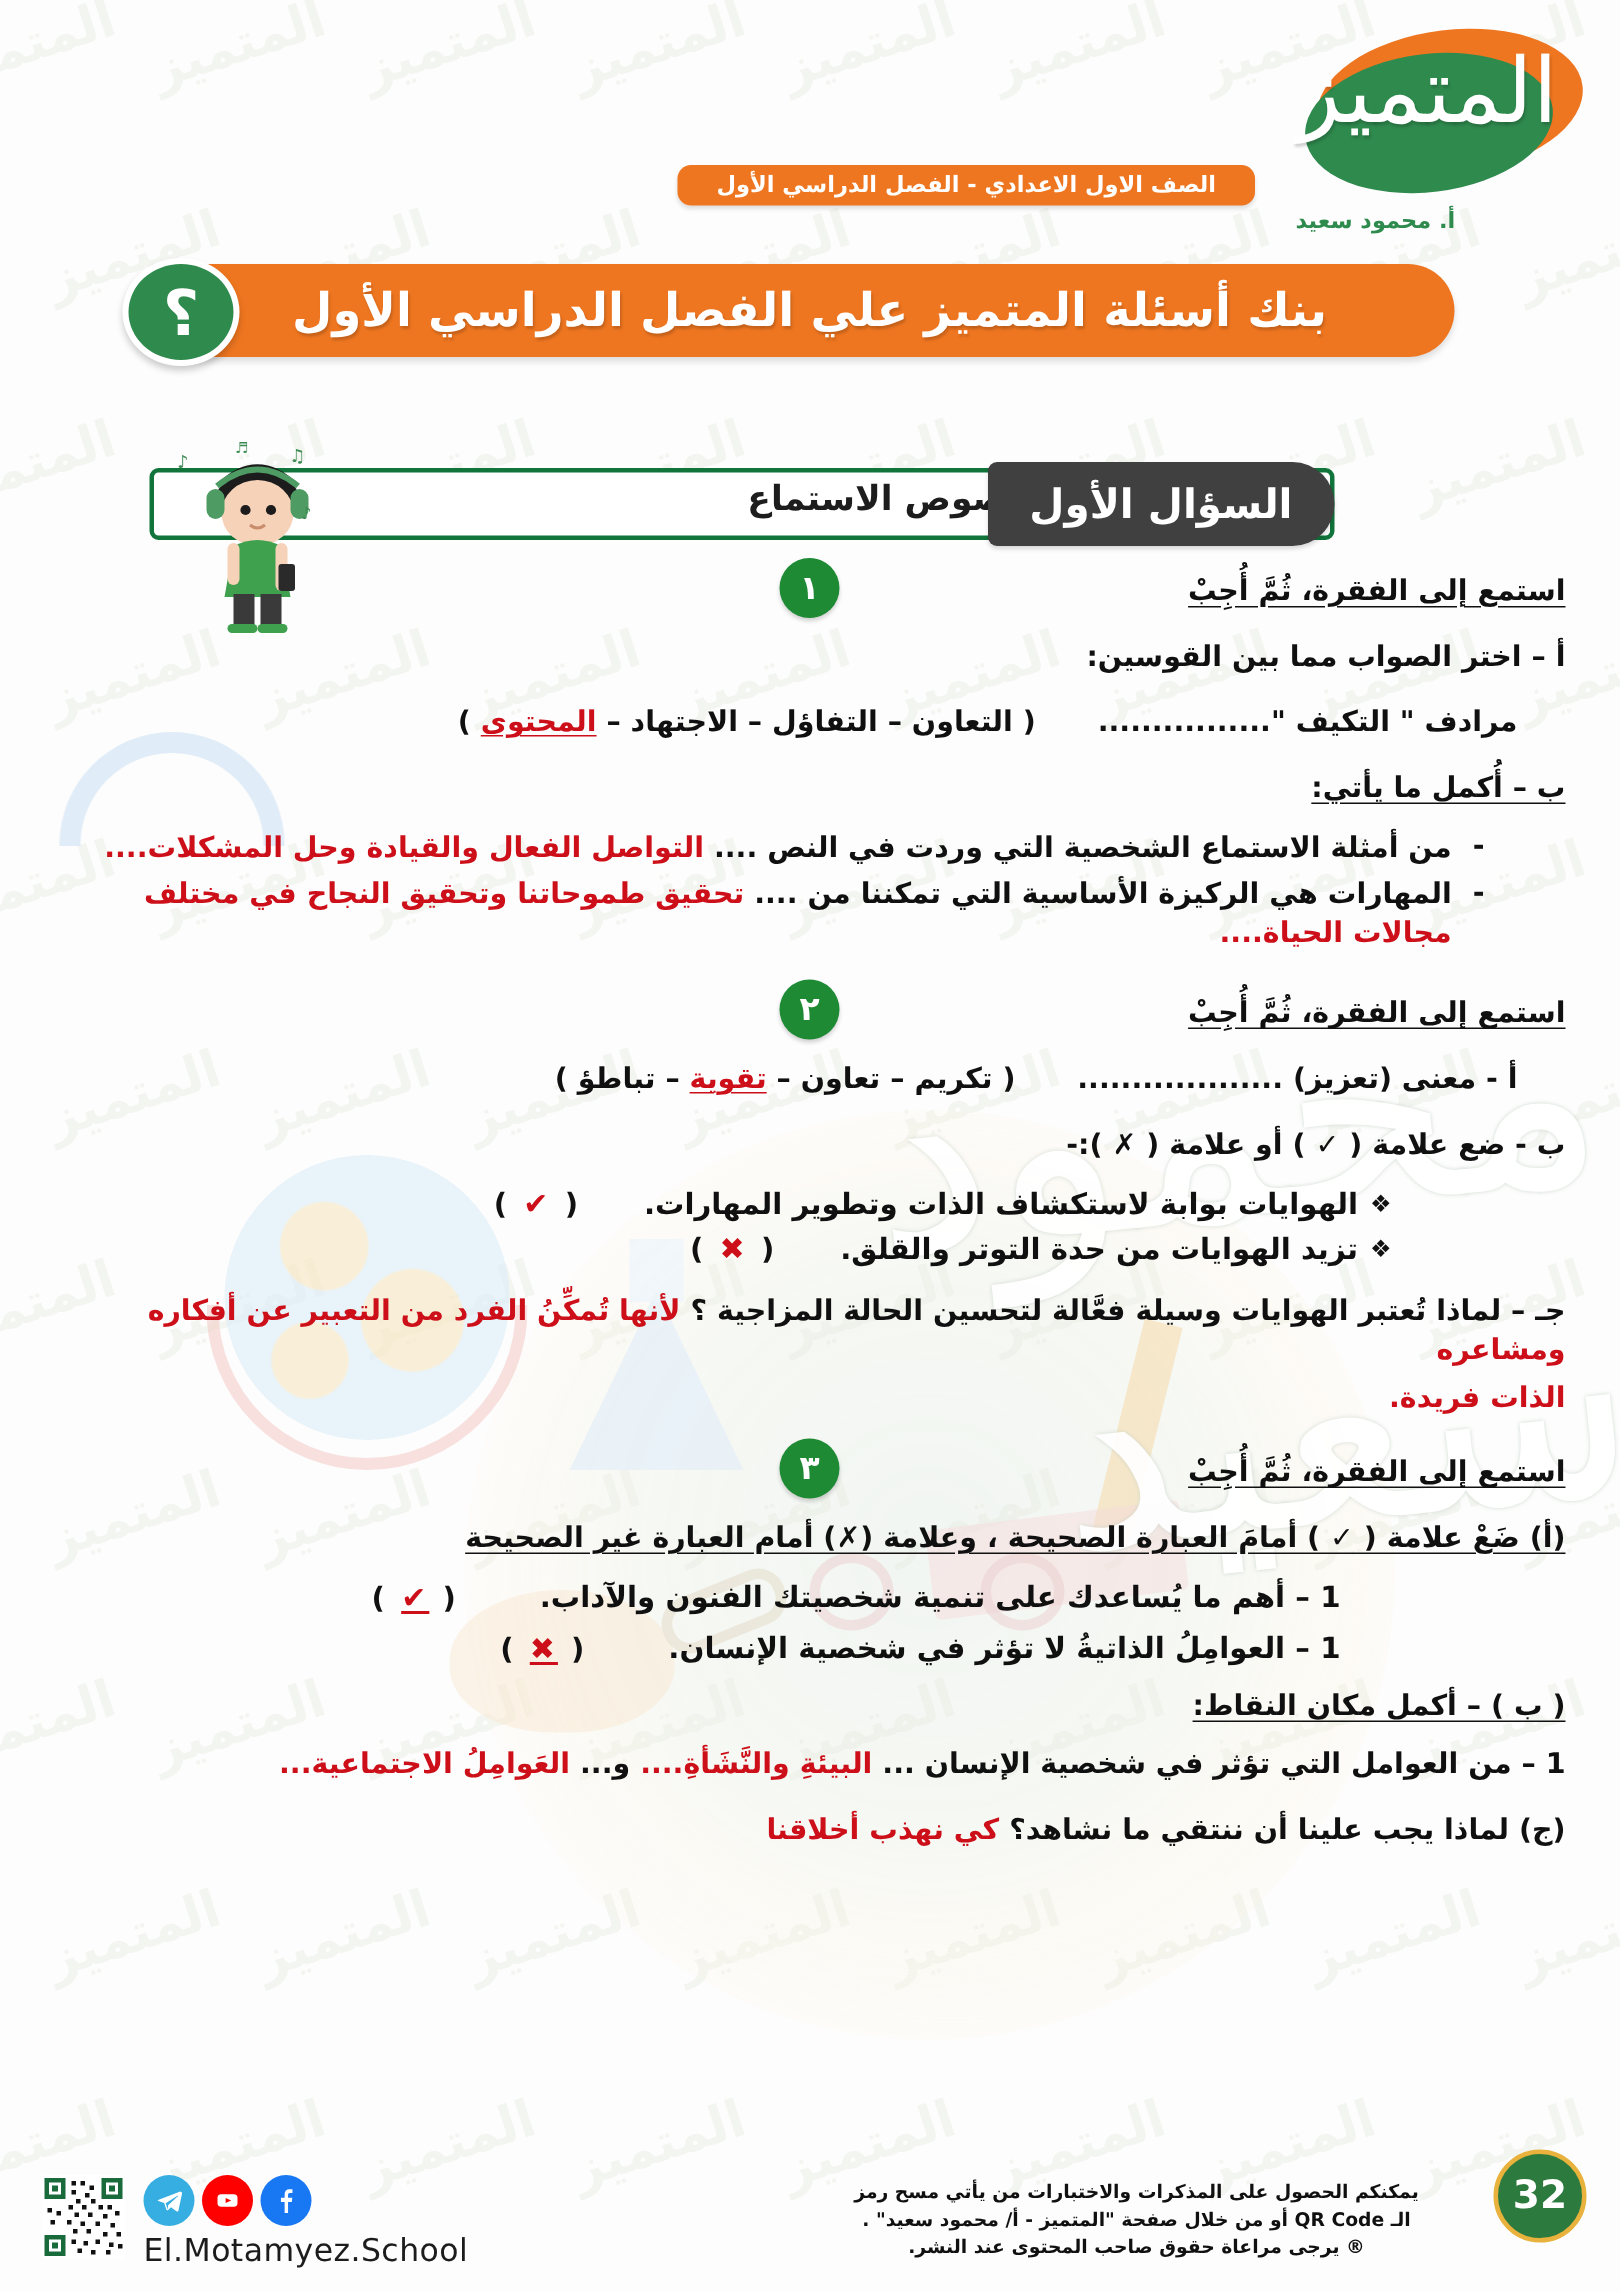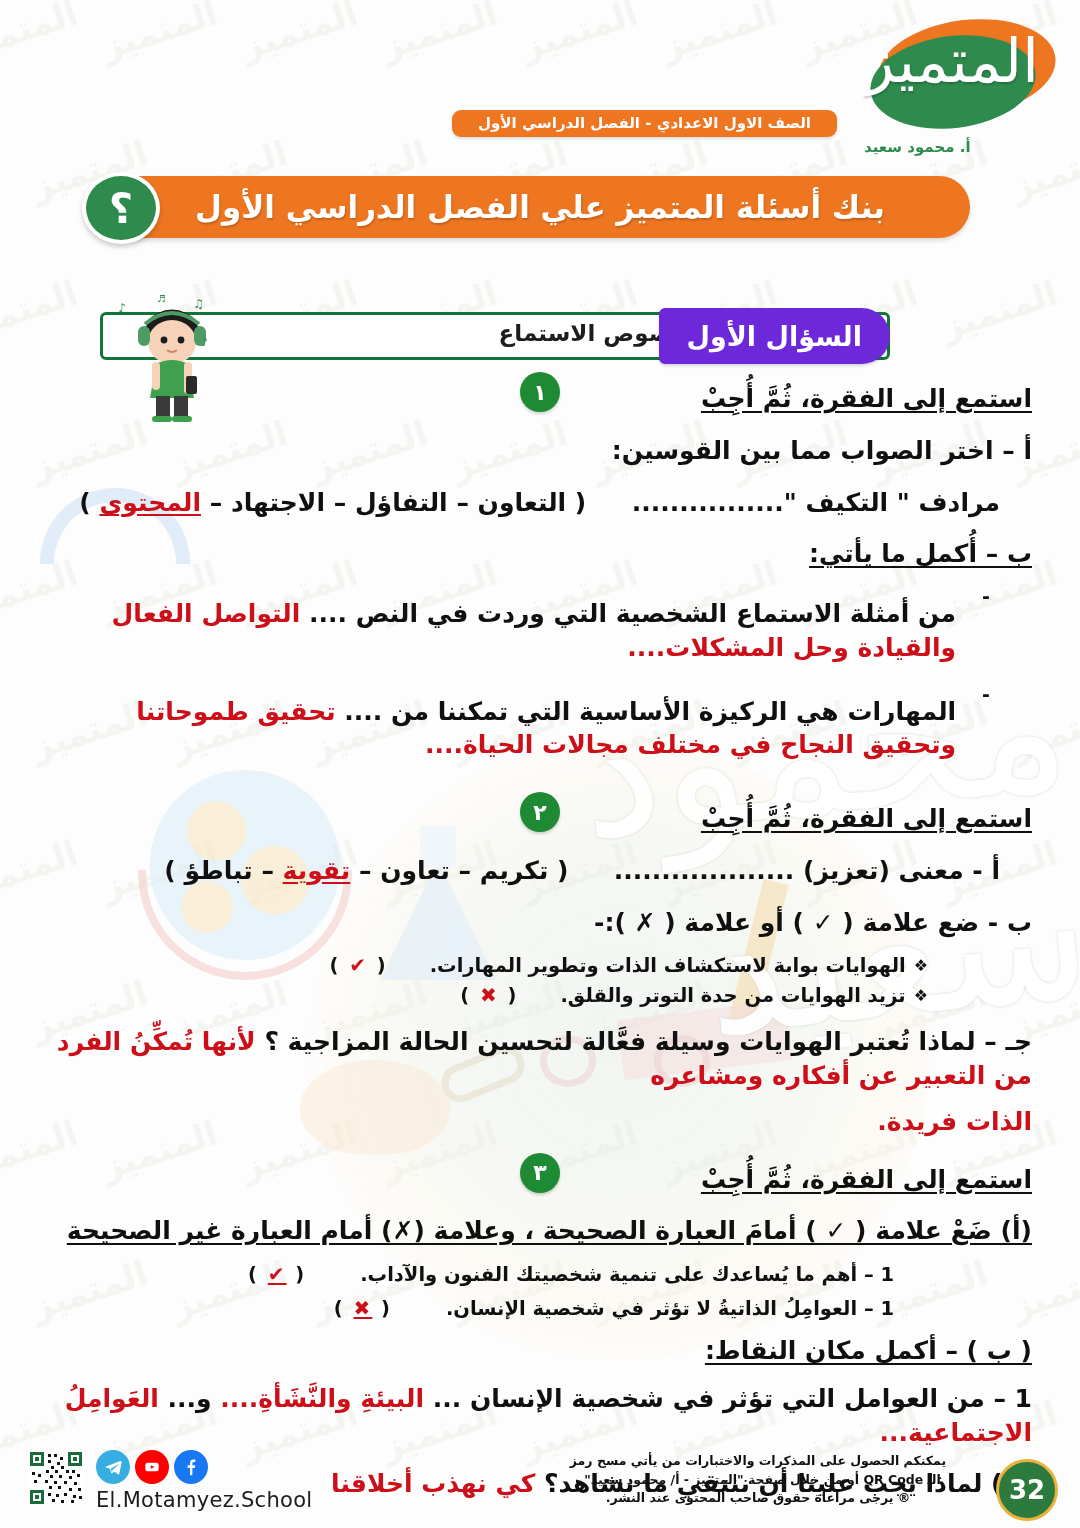--- a/index.html
+++ b/index.html
@@ -247,42 +247,42 @@
     background: #ffffff;
   }
   .qhead-bar::after {
     content: ""; position: absolute;
     left: 6px; right: 6px; top: 50%;
     height: 0; transform: translateY(-50%);
   }
   .qhead-label {
     position: absolute; right: 0; top: -4px;
     height: 56px; min-width: 190px;
-    background: #6d28d9;
+    background: #404040;
     border-radius: 6px 28px 28px 6px;
     color: #fff; font-size: 27px; font-weight: 700;
     display: flex; align-items: center; justify-content: center;
     padding: 0 28px;
     box-shadow: 0 2px 3px rgba(0,0,0,.15);
   }
   .qhead-sub {
     position: absolute; right: 210px; top: 8px;
     font-size: 23px; font-weight: 700; color: #1d1d1d;
   }
 
   .boy { position: absolute; z-index: 4; left: 112px; top: 292px; width: 120px; height: 130px; }
 
   
   .content {
     position: absolute; z-index: 3;
     right: 36px; left: 36px; top: 372px;
     direction: rtl;
     color: #101010;
   }
-  .line { font-size: 25px; font-weight: 700; line-height: 1.35; margin: 12px; }
+  .line { font-size: 19px; font-weight: 700; line-height: 1.35; margin: 0; }
   .sp-6  { margin-top: 6px; }
   .sp-10 { margin-top: 10px; }
   .sp-14 { margin-top: 14px; }
   .sp-18 { margin-top: 18px; }
 
   .u { text-decoration: underline; text-underline-offset: 4px; }
   .red { color: #cc0f18; }
   .red-u { color: #cc0f18; text-decoration: underline; text-underline-offset: 3px; }
   .rt  { text-align: right; }
 
@@ -325,21 +325,21 @@
     direction: ltr;
   }
 
   .foot-note {
     position: absolute; right: 112px; bottom: 20px;
     width: 420px; text-align: center;
     direction: rtl; font-size: 12.5px; font-weight: 700;
     color: #101010; line-height: 1.5;
   }
   .page-circle {
-    position: absolute; right: 22px; bottom: 7px;
+    position: absolute; right: 22px; bottom: 33px;
     width: 62px; height: 62px; border-radius: 50%;
     background: #2d7a3e; border: 3px solid #e8b23c;
     color: #fff; font-size: 26px; font-weight: 700;
     display: flex; align-items: center; justify-content: center;
     direction: ltr;
   }
 </style>
 </head>
 <body>
 

